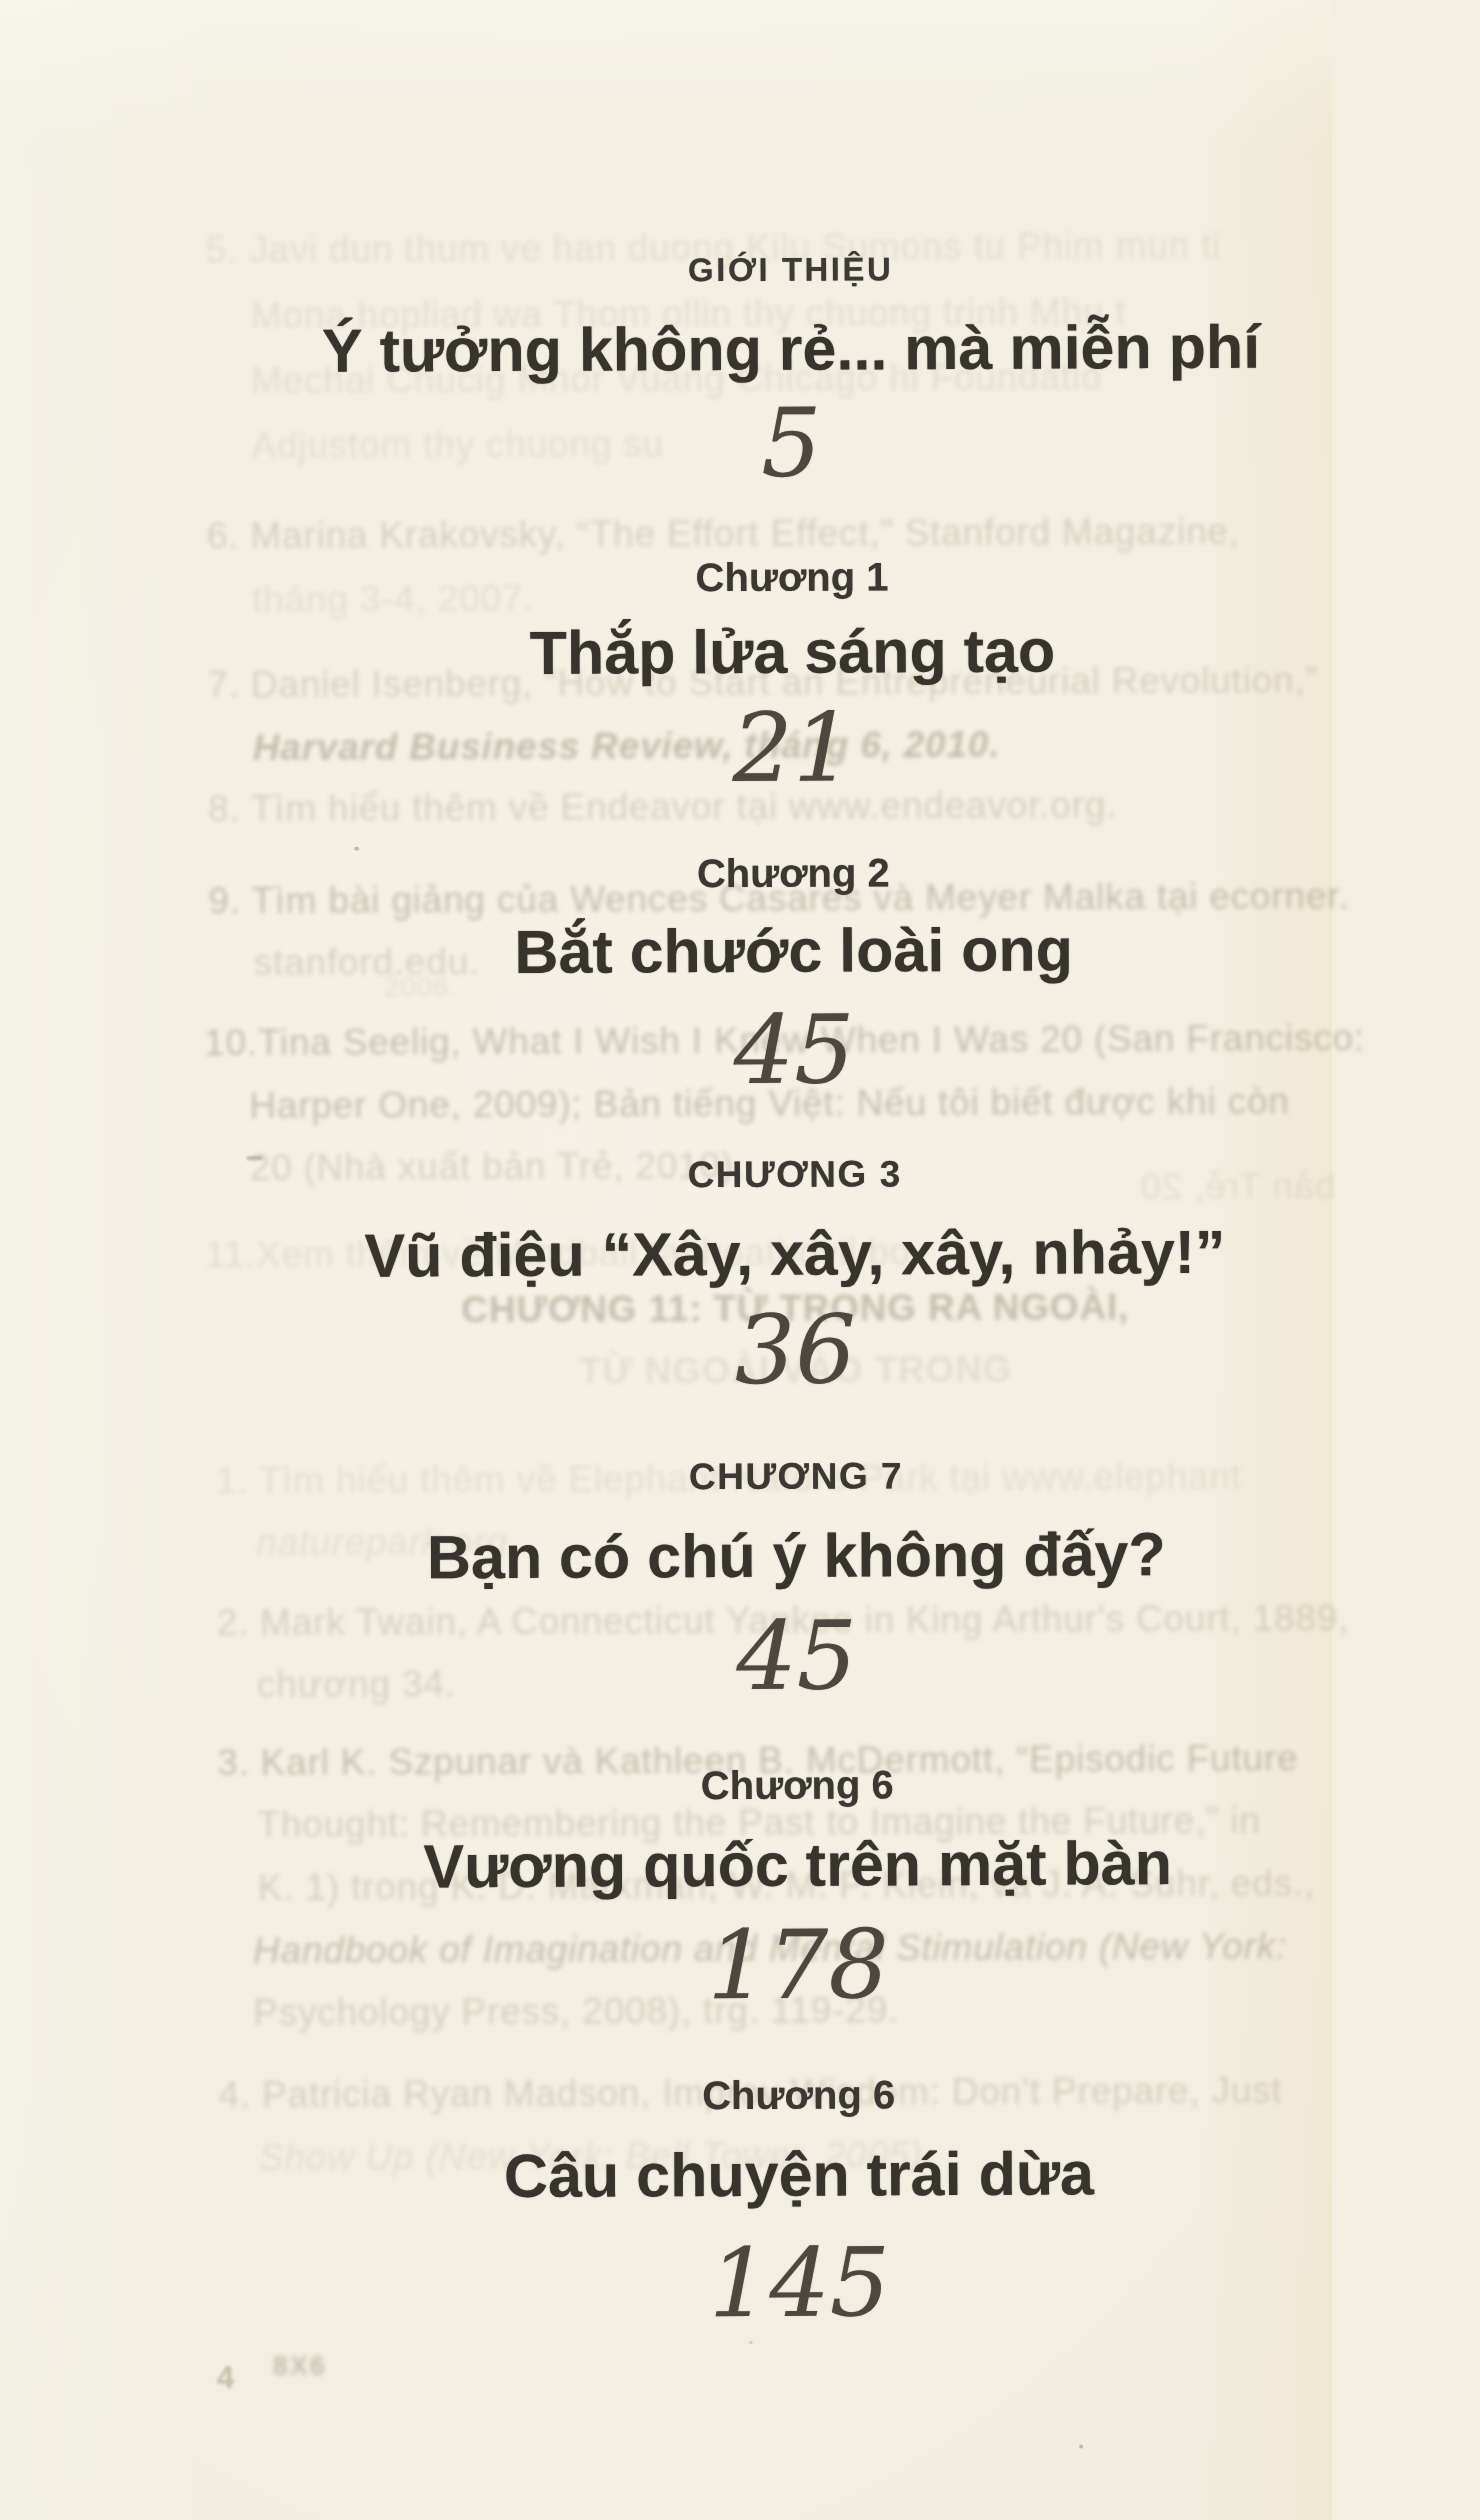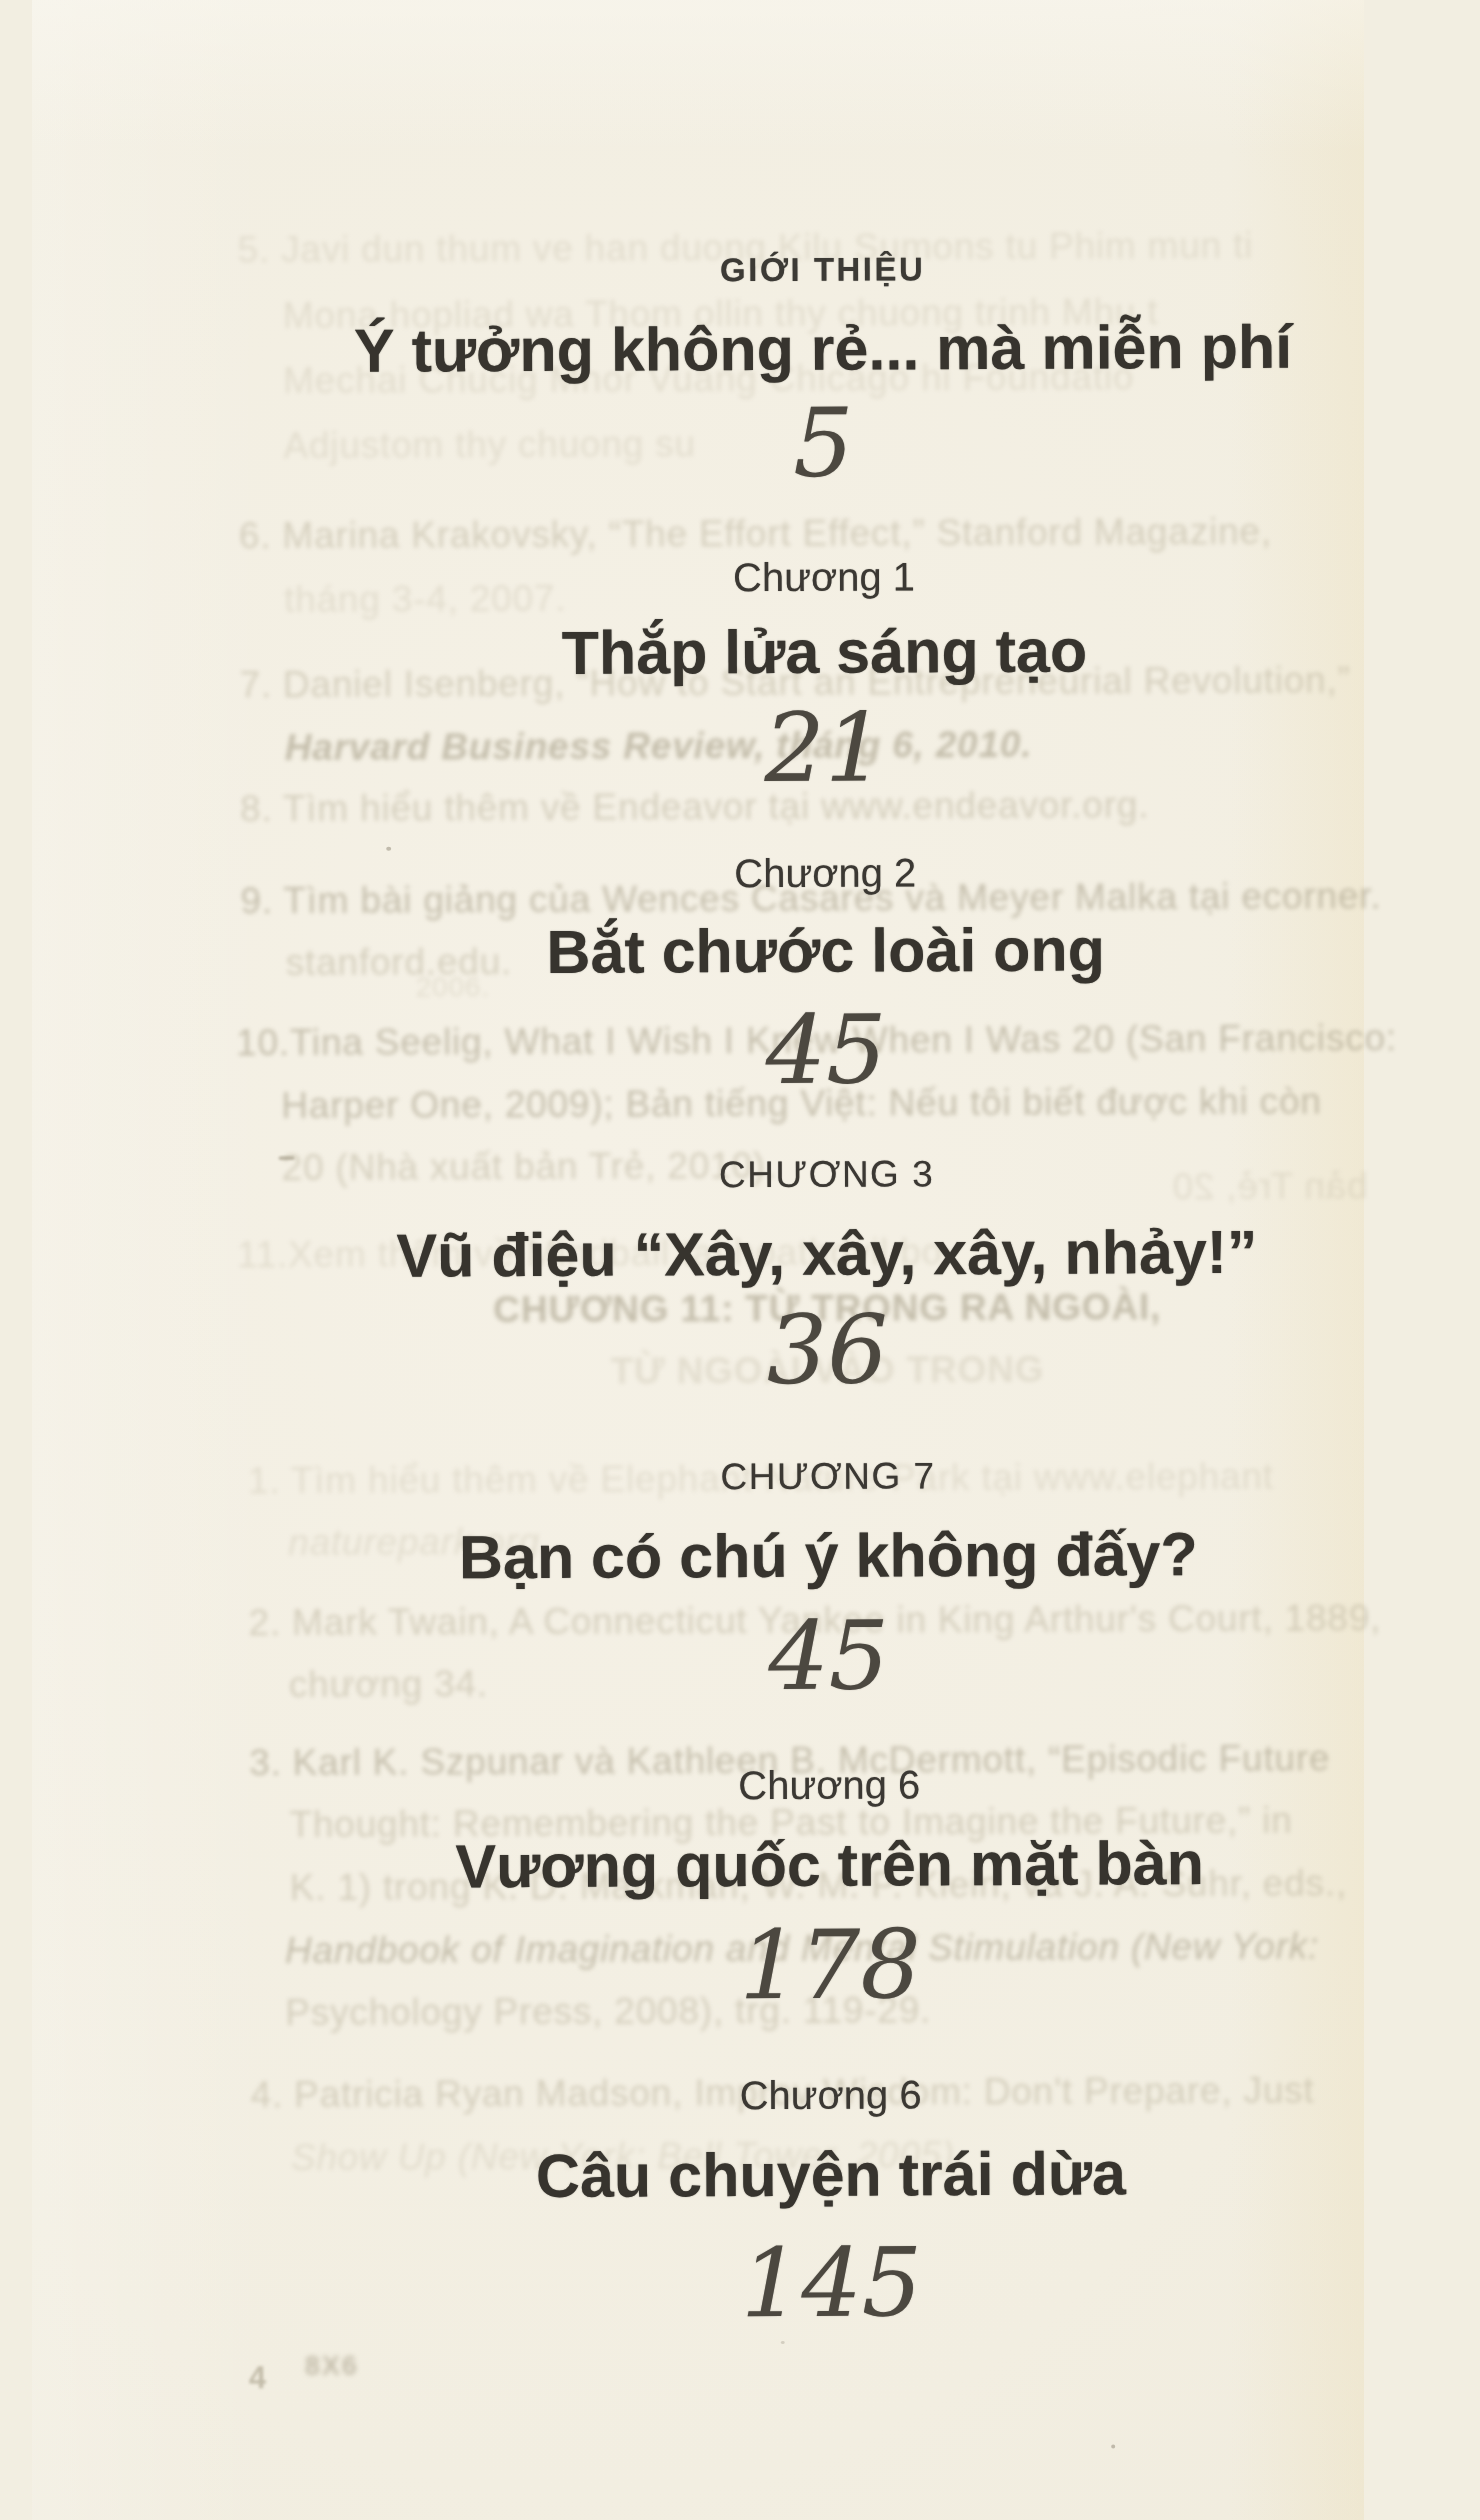--- a/index.html
+++ b/index.html
@@ -5,40 +5,39 @@
   html,body{margin:0;padding:0;}
   body{width:1480px;height:2520px;overflow:hidden;
        font-family:"Liberation Sans",sans-serif;
        background:#f2eee1;}
   #page{position:relative;width:1332px;height:2520px;
         background:
           linear-gradient(180deg, rgba(250,248,241,.55) 0%, rgba(250,248,241,0) 6%),
           linear-gradient(90deg, rgba(255,255,255,.18) 0%, rgba(255,255,255,0) 18%),
           linear-gradient(270deg, rgba(236,224,189,.40) 0%, rgba(236,224,189,0) 10%),
           radial-gradient(115% 90% at 42% 45%, #f5f1e6 0%, #f2eee1 60%, #efeadb 100%);
-        margin-left: 32px;
         }
   #content{position:absolute;left:0;top:0;width:1480px;height:2520px;
            transform:rotate(-0.25deg);}
 
   
   .ghost{position:absolute;white-space:nowrap;
          font-size:37px;letter-spacing:.8px;line-height:1;
          color:#b0a890;opacity:.45;filter:blur(2.3px);}
   .ghost.lt{opacity:.30;color:#bcb49e;}
   .ghost.dk{opacity:.58;color:#a39b84;}
   .ghost.b{font-weight:700;}
   .ghost.i{font-style:italic;}
   .ghost.ctr{left:110px;width:1370px;text-align:center;}
   .ghost.mir{transform:scaleX(-1);transform-origin:center;}
   .ghost.tiny{font-size:28px;}
 
   
   .entry{position:absolute;left:110px;width:1370px;text-align:center;}
-  .chap-label{font-size:40px;font-weight:400;color:#3b3833;
+  .chap-label{font-size:40px;font-weight:700;color:#3b3833;
               text-shadow:0 0 1.1px rgba(59,56,51,.55);text-align:center;}
   .chap-label.caps{font-size:37px;letter-spacing:1.5px;}
   .intro-label{font-size:33px;font-weight:700;letter-spacing:2.5px;color:#3c3a35;
                text-shadow:0 0 1.1px rgba(60,58,53,.5);}
   .chap-title{font-size:61px;font-weight:700;color:#37342e;
               text-shadow:0 0 1.3px rgba(55,52,46,.55);}
   .page-num{font-family:"DejaVu Serif",serif;font-style:italic;
             font-size:95px;color:#4c4840;
             text-shadow:0 0 1.2px rgba(76,72,64,.45);}
 

